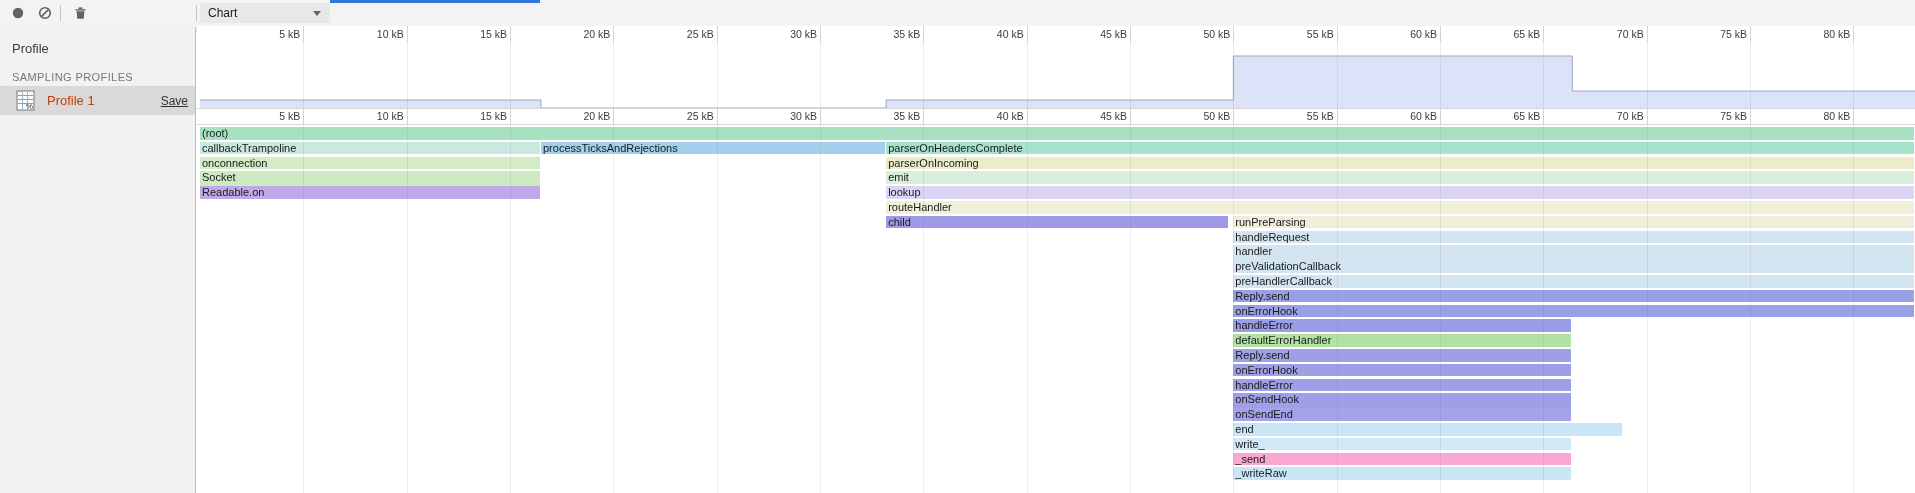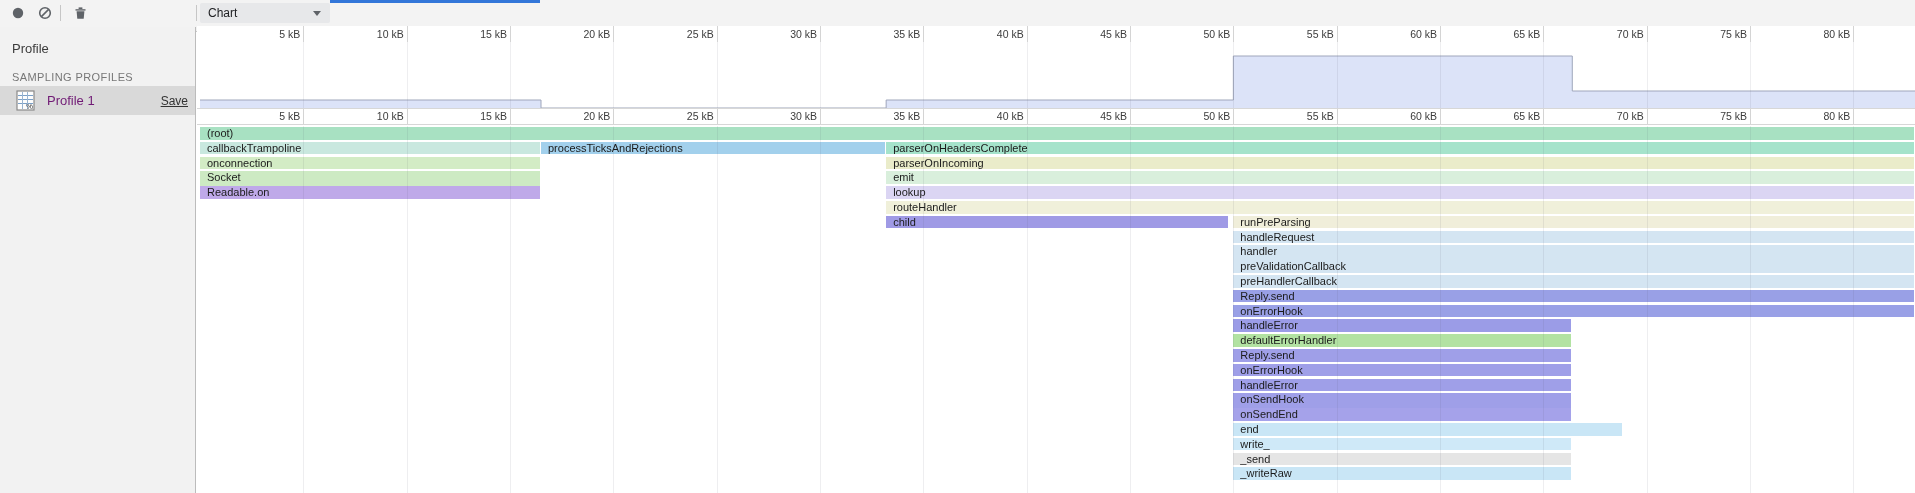--- a/index.html
+++ b/index.html
@@ -23,21 +23,21 @@
 
   
   #sidebar { left:0; top:27px; width:196px; height:466px; background:#f2f2f2;
     border-right:1px solid #bcbcbc; }
   #sidebar-title { position:absolute; left:12px; top:14px; font-size:13px; color:#3c3c3c; }
   #sidebar-section { position:absolute; left:12px; top:44px; font-size:11px;
     color:#777; letter-spacing:.4px; }
   #profile-row { position:absolute; left:0; top:59px; width:195px; height:29px;
     background:#d9d9d9; display:flex; align-items:center; cursor:pointer; }
   #profile-row .picon { margin-left:16px; }
-  #profile-row .pname { margin-left:12px; font-size:13px; color:#701a75; }
+  #profile-row .pname { margin-left:12px; font-size:13px; color:#c2410c; }
   #profile-save { position:absolute; right:7px; font-size:12px; color:#333;
     text-decoration:underline; cursor:pointer; }
 
   
   #handle { left:197px; top:27px; width:2px; height:17px; background:#8a8a8a; }
   .ruler { left:197px; width:1718px; background:#fff; overflow:hidden; }
   #ruler-top { top:26px; height:16px; }
   #ruler-bottom { top:108px; height:17px; border-top:1px solid #d7d7d7;
     border-bottom:1px solid #d7d7d7; }
   .tick-label { position:absolute; width:60px; text-align:right; font-size:10.5px;
@@ -45,21 +45,21 @@
   .tick-line { position:absolute; top:0; bottom:0; width:1px; background:#d4d4d4; }
 
   #overview { left:197px; top:42px; width:1718px; height:66px; background:#fff;
     overflow:hidden; cursor:col-resize; }
   #flame { left:197px; top:126px; width:1718px; height:367px; background:#fff;
     overflow:hidden; }
   .gridline { position:absolute; top:0; bottom:0; width:1px;
     background:rgba(90,90,110,0.10); pointer-events:none; }
 
   .frame { position:absolute; height:12.6px; overflow:hidden; white-space:nowrap;
-    font-size:11px; line-height:12.5px; color:#1b1b1b; padding-left:7px;
+    font-size:11px; line-height:12.5px; color:#1b1b1b; padding-left:2px;
     cursor:pointer; }
 </style>
 </head>
 <body>
 
 <div id="toolbar" class="abs">
   <div class="tbtn" style="left:6px">
     <svg width="14" height="14" viewBox="0 0 14 14">
       <circle cx="7" cy="7" r="5.2" fill="#5f6368"></circle>
     </svg>
@@ -221,21 +221,21 @@
     <div class="frame" style="left: 1036.35px; width: 681.011px; top: 178.6px; height: 12.6px; background: rgb(153, 160, 230);">onErrorHook</div>
     <div class="frame" style="left: 1036.35px; width: 337.939px; top: 193.4px; height: 12.6px; background: rgb(155, 156, 231);">handleError</div>
     <div class="frame" style="left: 1036.35px; width: 337.939px; top: 208.2px; height: 12.6px; background: rgb(178, 226, 162);">defaultErrorHandler</div>
     <div class="frame" style="left: 1036.35px; width: 337.939px; top: 223px; height: 12.6px; background: rgb(159, 159, 232);">Reply.send</div>
     <div class="frame" style="left: 1036.35px; width: 337.939px; top: 237.8px; height: 12.6px; background: rgb(159, 159, 232);">onErrorHook</div>
     <div class="frame" style="left: 1036.35px; width: 337.939px; top: 252.6px; height: 12.6px; background: rgb(159, 159, 232);">handleError</div>
     <div class="frame" style="left: 1036.35px; width: 337.939px; top: 267.4px; height: 19px; background: rgb(159, 159, 232);">onSendHook</div>
     <div class="frame" style="left: 1036.35px; width: 337.939px; top: 282.2px; height: 12.6px; background: rgb(165, 162, 234);">onSendEnd</div>
     <div class="frame" style="left: 1036.35px; width: 389px; top: 297px; height: 12.6px; background: rgb(201, 230, 246);">end</div>
     <div class="frame" style="left: 1036.35px; width: 337.939px; top: 311.8px; height: 12.6px; background: rgb(207, 233, 248);">write_</div>
-    <div class="frame" style="left: 1036.35px; width: 337.939px; top: 326.6px; height: 12.6px; background: #e5e5e5;">_send</div>
+    <div class="frame" style="left: 1036.35px; width: 337.939px; top: 326.6px; height: 12.6px; background: #f9a8d4;">_send</div>
     <div class="frame" style="left: 1036.35px; width: 337.939px; top: 341.4px; height: 12.6px; background: rgb(201, 230, 246);">_writeRaw</div>
     <div class="gridline" style="left: 106.335px;"></div>
     <div class="gridline" style="left: 209.67px;"></div>
     <div class="gridline" style="left: 313.005px;"></div>
     <div class="gridline" style="left: 416.34px;"></div>
     <div class="gridline" style="left: 519.675px;"></div>
     <div class="gridline" style="left: 623.01px;"></div>
     <div class="gridline" style="left: 726.345px;"></div>
     <div class="gridline" style="left: 829.68px;"></div>
     <div class="gridline" style="left: 933.015px;"></div>

